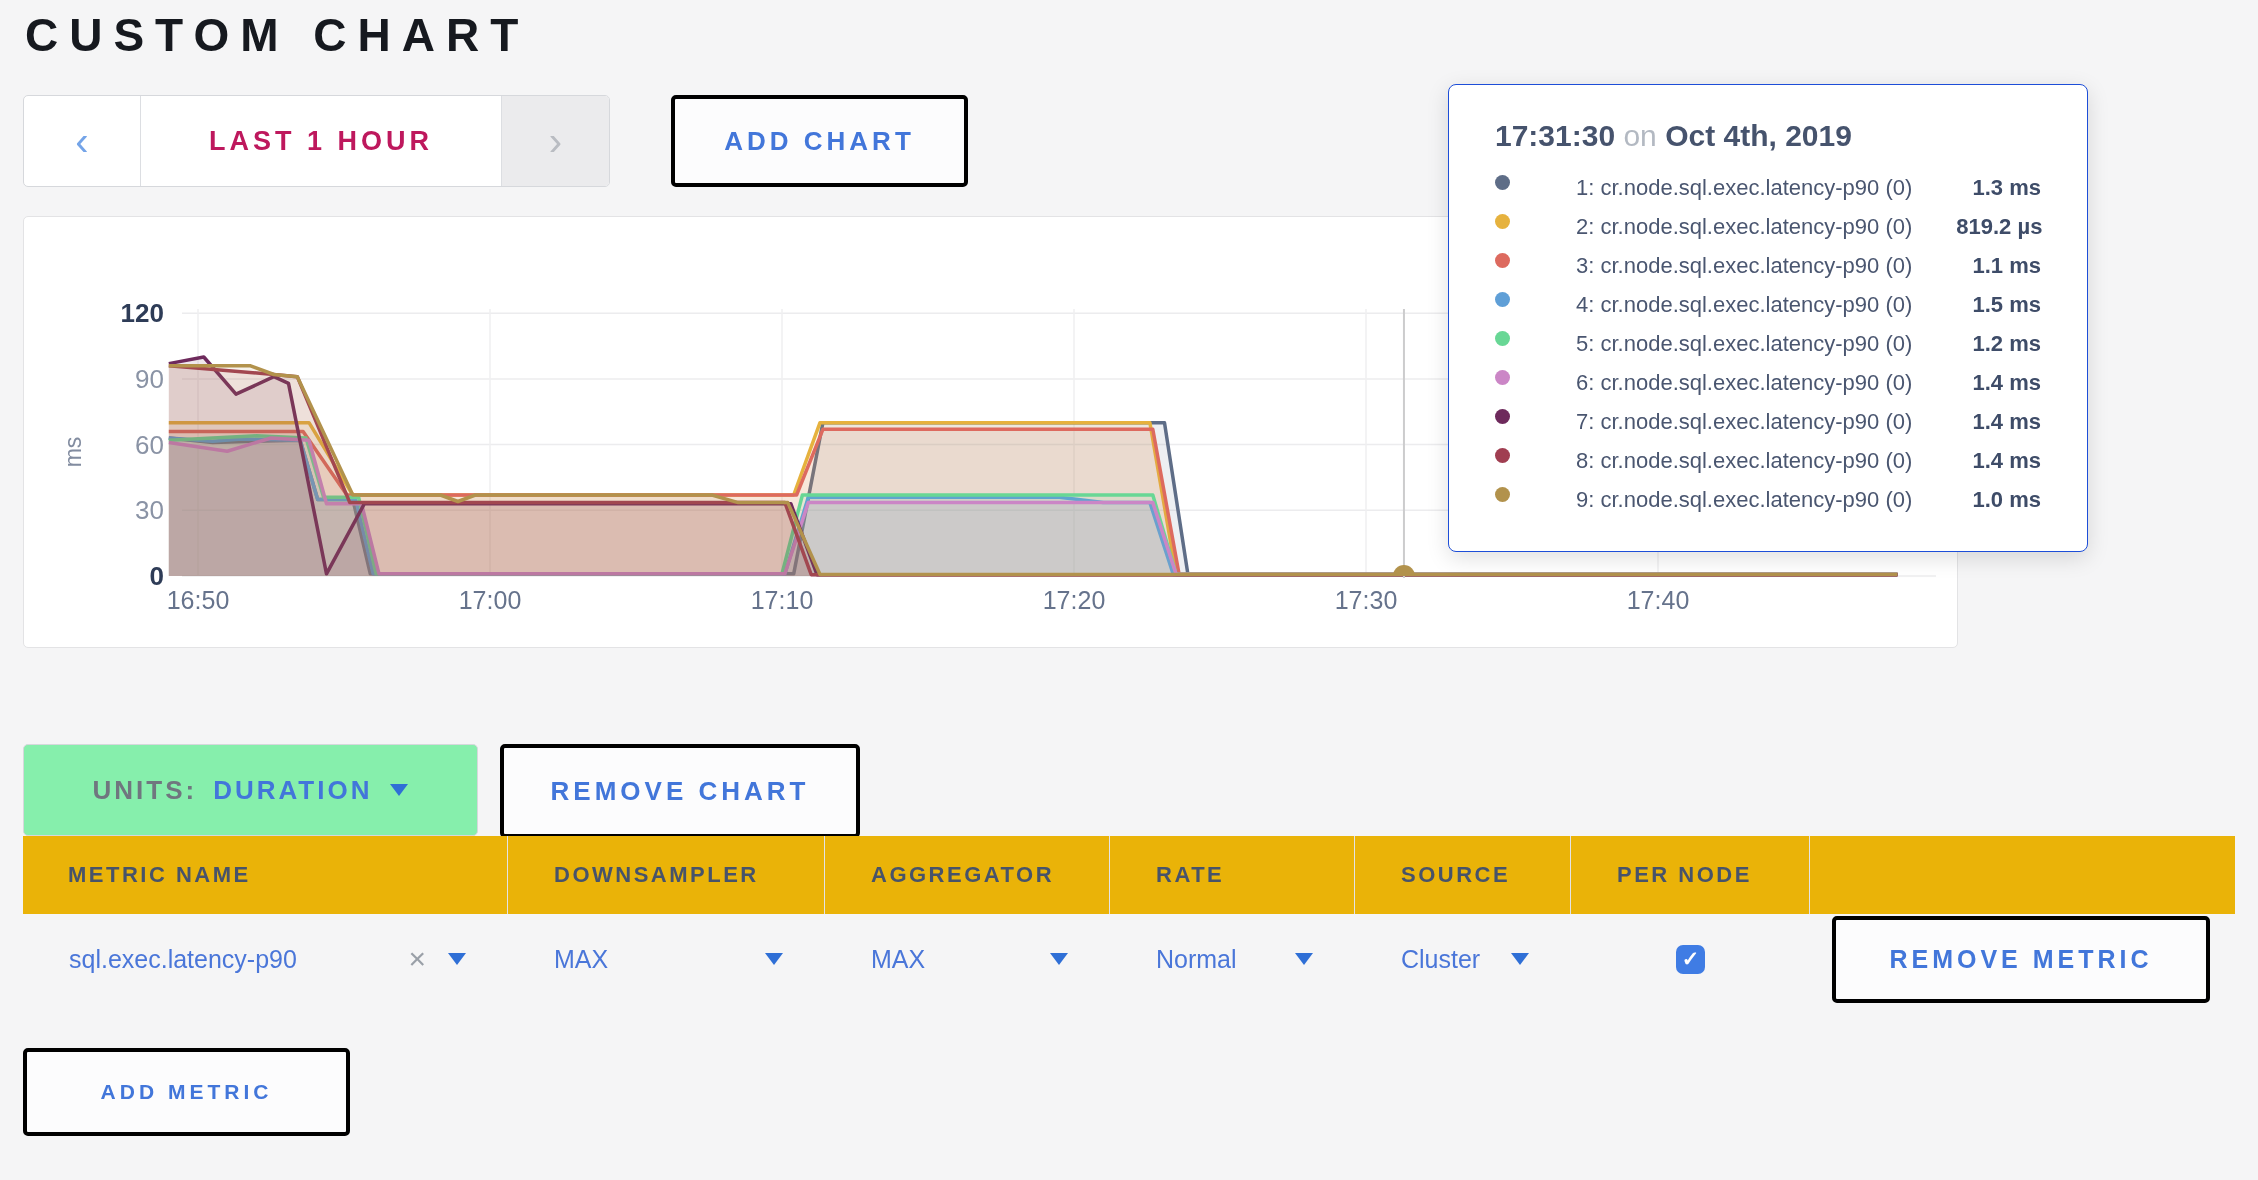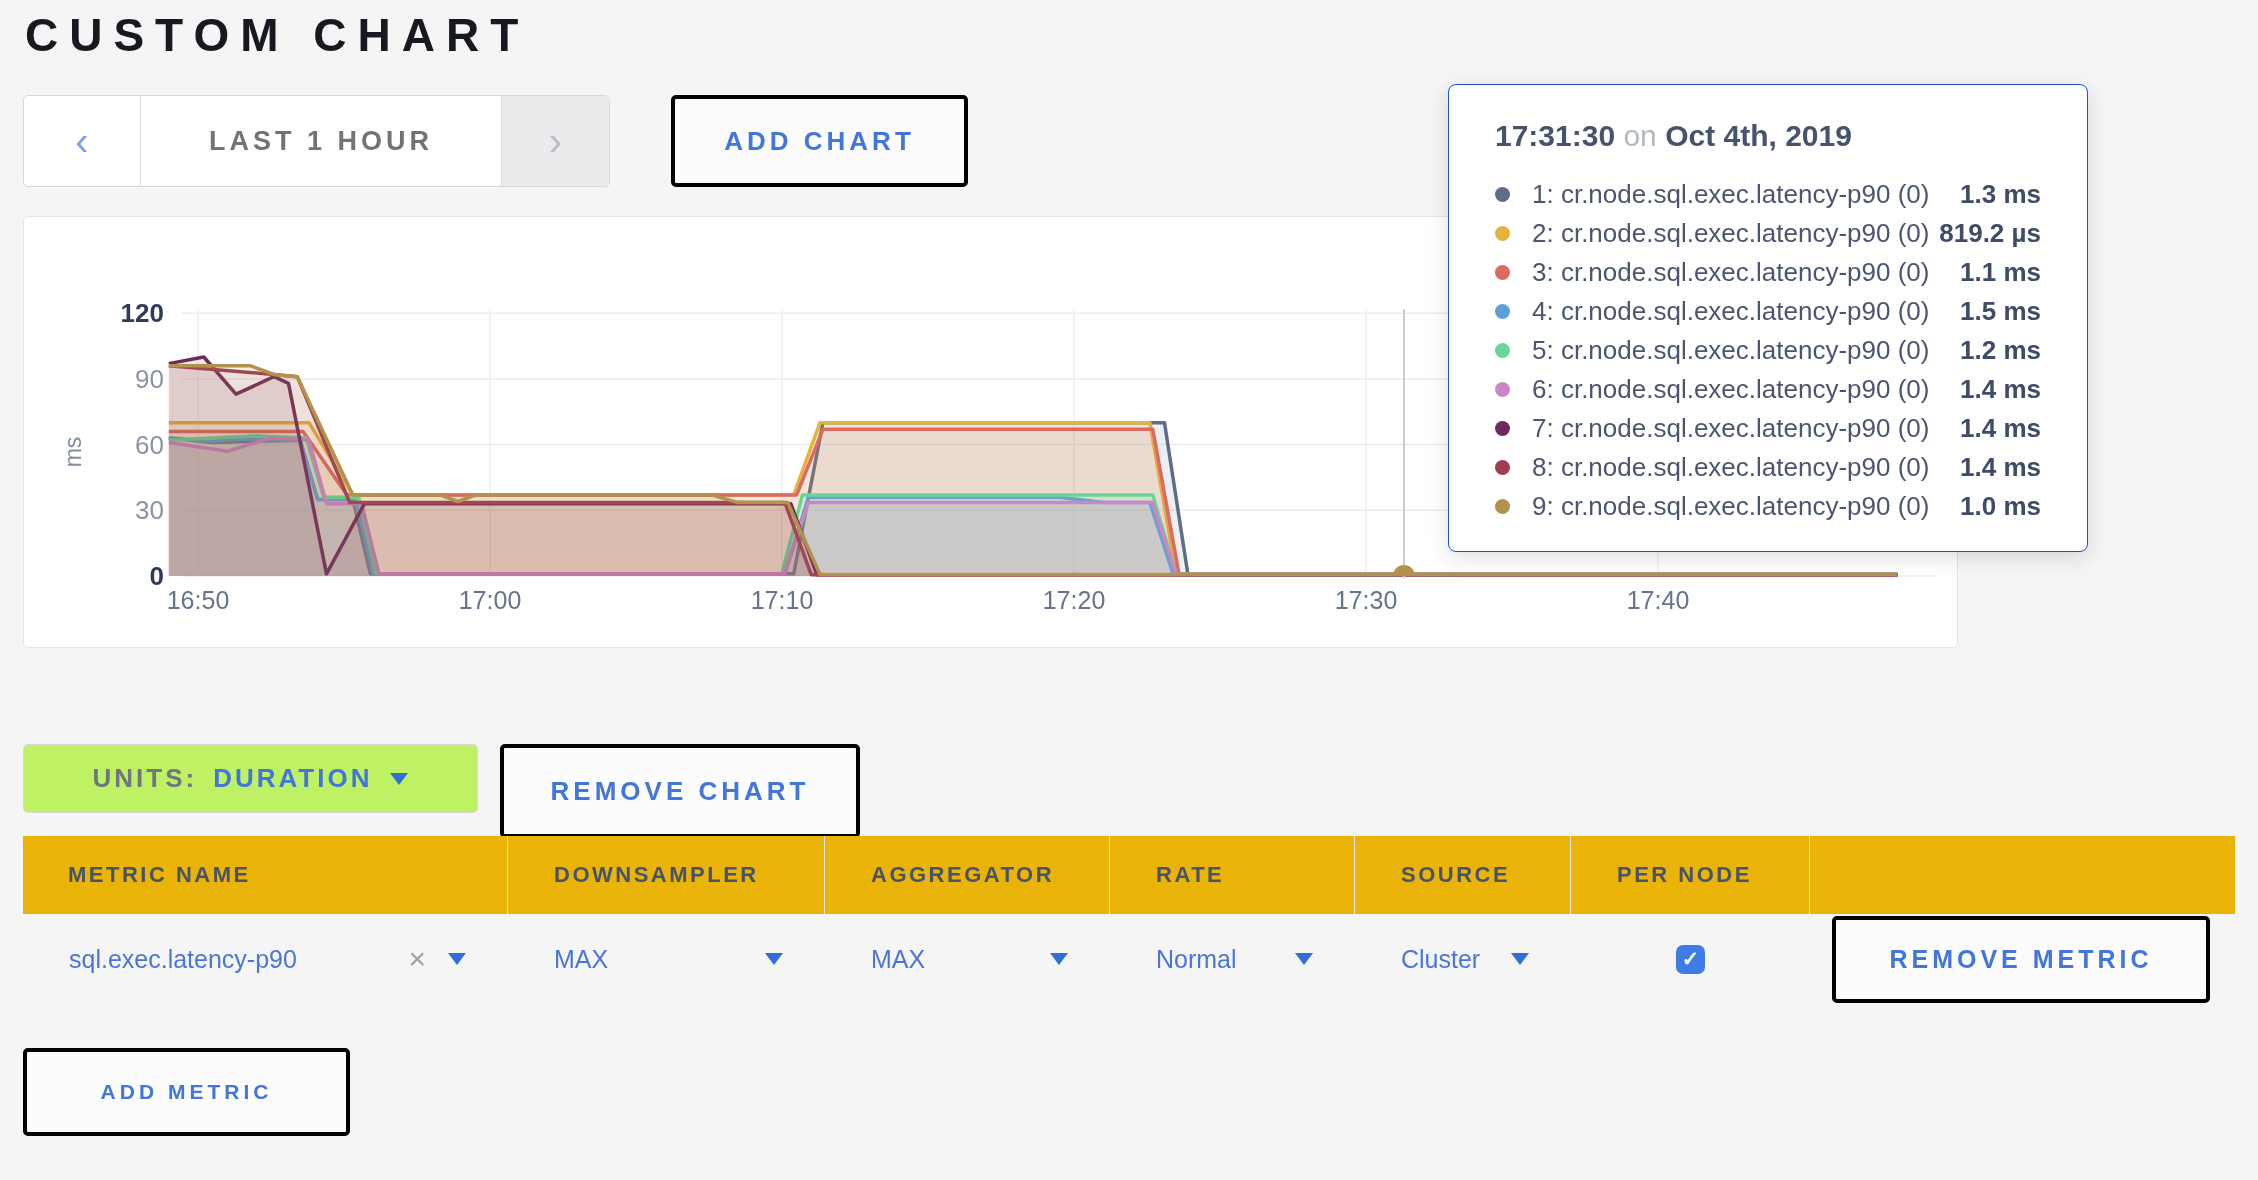--- a/index.html
+++ b/index.html
@@ -6,40 +6,40 @@
   html,body { width:2258px; height:1180px; background:#f5f5f6; font-family:"Liberation Sans", sans-serif; overflow:hidden; }
   .abs { position:absolute; }
 
   .page-title { left:25px; top:8px; font-size:46px; font-weight:800; letter-spacing:11px; color:#16191f; }
 
   
   .timesel { left:23px; top:95px; width:587px; height:92px; display:flex; border:1px solid #d6d8dc; border-radius:5px; background:#fff; overflow:hidden; }
   .timesel .seg { display:flex; align-items:center; justify-content:center; height:100%; }
   .timesel .seg + .seg { border-left:1px solid #dcdee2; }
   .seg-prev { width:116px; color:#74a4e8; font-size:40px; cursor:pointer; }
-  .seg-range { width:361px; color:#737373; font-size:27px; letter-spacing:4px; font-weight:600; cursor:pointer; }
+  .seg-range { width:361px; color:#be185d; font-size:27px; letter-spacing:4px; font-weight:600; cursor:pointer; }
   .seg-next { width:108px; background:#ebebed; color:#b9bcc2; font-size:40px; }
 
   .btn { display:flex; align-items:center; justify-content:center; background:#fcfcfd; border:4px solid #000000; border-radius:5px; color:#4276da; font-size:26px; letter-spacing:4px; font-weight:600; cursor:pointer; }
   .btn-add-chart { left:671px; top:95px; width:297px; height:92px; }
 
   
   .chart-card { left:23px; top:216px; width:1935px; height:432px; background:#fff; border:1px solid #e3e3e5; border-radius:5px; }
 
   
   .tooltip { left:1448px; top:84px; width:640px; height:468px; background:#fff; border:1px solid #1d4ed8; border-radius:8px; box-shadow:0 6px 22px rgba(0,0,0,.13); z-index:10; padding:34px 46px 0 46px; }
   .tooltip-title { font-size:30px; color:#46536d; font-weight:700; margin-bottom:22px; }
   .tooltip-title .on { color:#b3b9c2; font-weight:400; }
-  .t-row { display:flex; align-items:center; height:39px; font-size:26px; color:#4a5670; }
+  .t-row { display:flex; align-items:flex-start; height:39px; font-size:22px; color:#4a5670;gap:44px; }
   .t-dot { width:15px; height:15px; border-radius:50%; margin-right:22px; flex:none; }
   .t-label { flex:1 1 auto; white-space:nowrap; }
   .t-value { flex:none; font-weight:700; color:#3e4c68; }
 
   
-  .btn-units { left:23px; top:744px; width:455px; height:69px; display:flex; align-items:center; justify-content:center; background:#bef264; border:1px solid #d6d8dc; border-radius:5px; cursor:pointer; font-size:26px; letter-spacing:3px; font-weight:600; }
+  .btn-units { left:23px; top:744px; width:455px; height:92px; display:flex; align-items:center; justify-content:center; background:#86efac; border:1px solid #d6d8dc; border-radius:5px; cursor:pointer; font-size:26px; letter-spacing:3px; font-weight:600; }
   .btn-units .u-label { color:#70767f; margin-right:16px; }
   .btn-units .u-value { color:#4276da; margin-right:18px; }
   .btn-remove-chart { left:500px; top:744px; width:360px; height:94px; }
 
   .tri { width:0; height:0; border-left:9px solid transparent; border-right:9px solid transparent; border-top:12px solid #2f6fd6; display:inline-block; }
 
   
   .tbl-header { left:23px; top:836px; width:2212px; height:78px; display:grid; grid-template-columns:485px 317px 285px 245px 216px 239px 425px; }
   .th { background:#eab308; display:flex; align-items:center; padding-left:46px; font-size:22px; font-weight:700; letter-spacing:2.5px; color:#47536a; border-right:1px solid #e3e3e5; }
   .th:first-child { padding-left:45px; }

